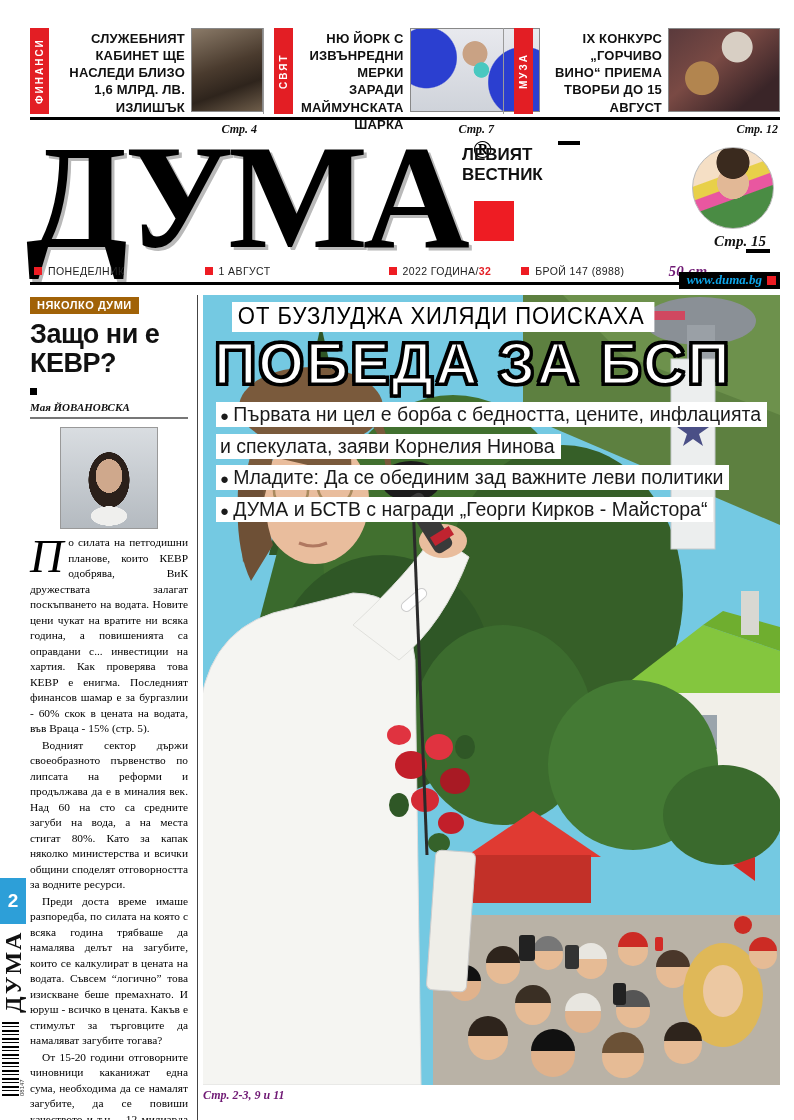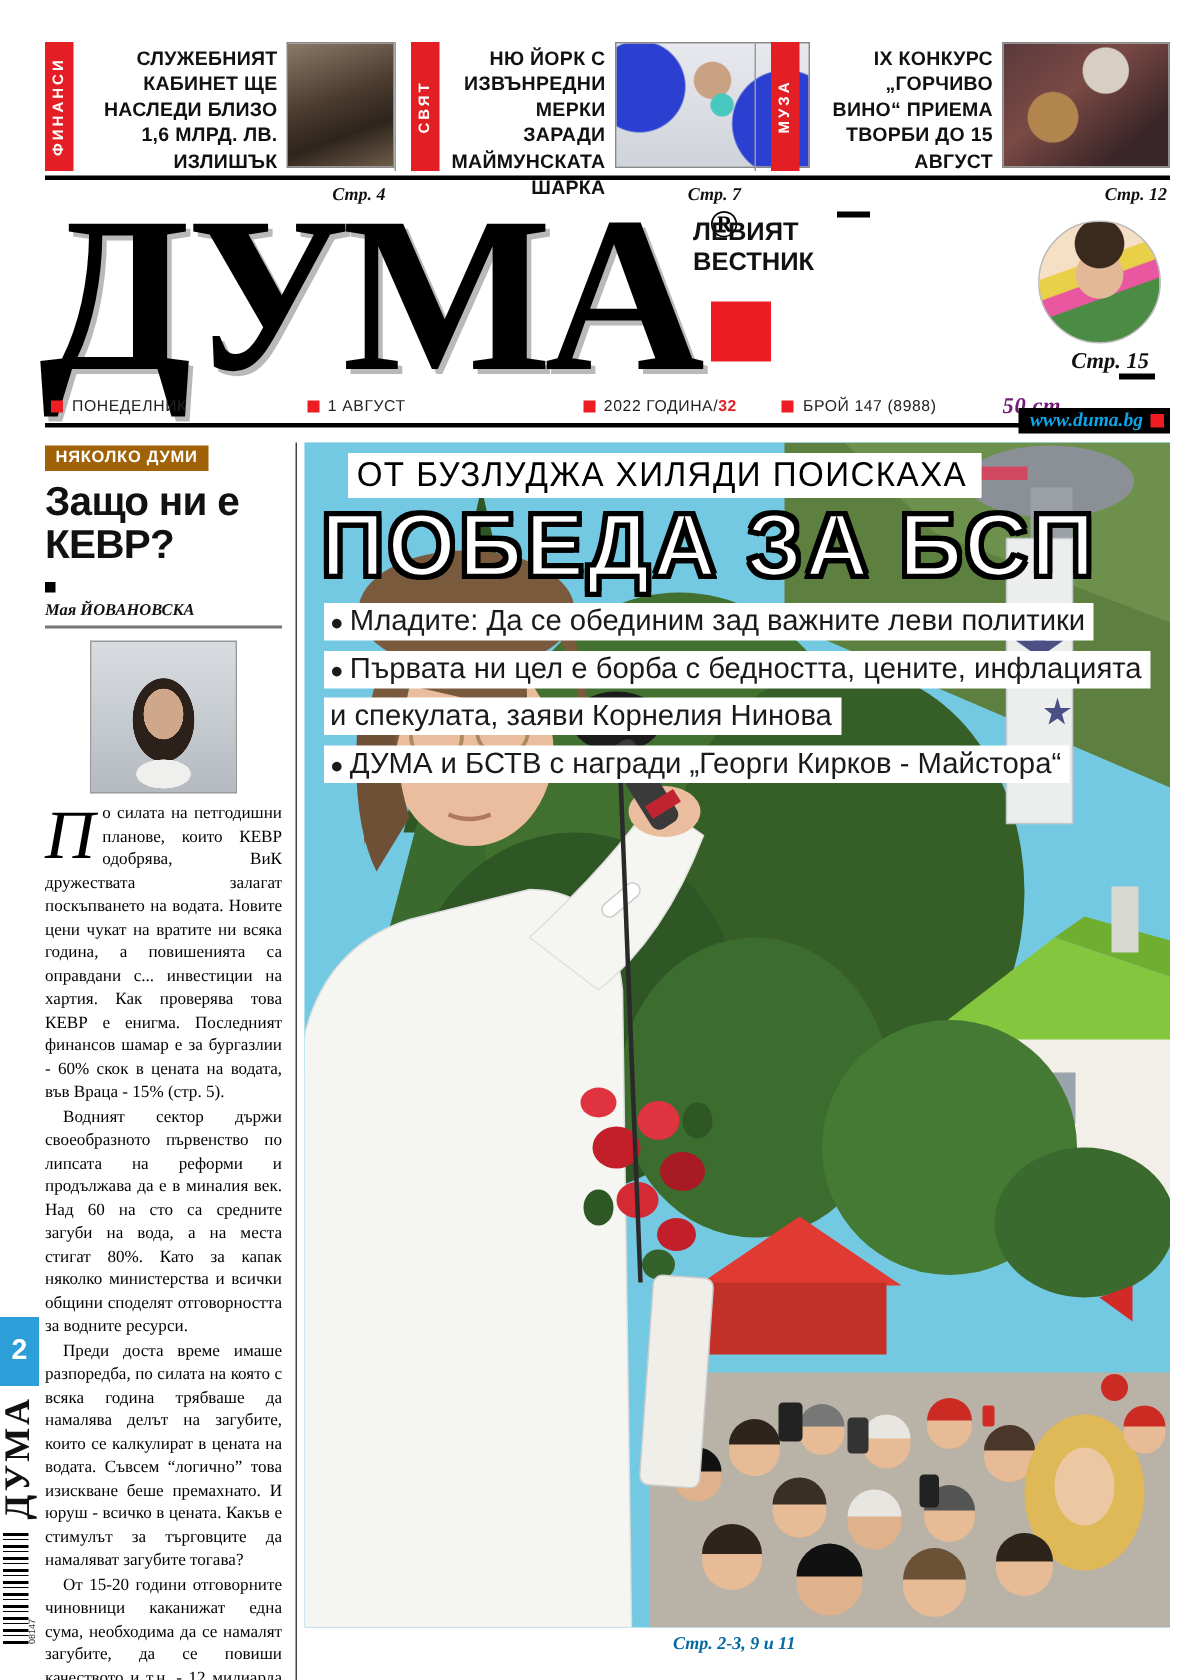--- a/index.html
+++ b/index.html
@@ -141,22 +141,22 @@
     text-shadow:2px 2px 0 #000, -2px -2px 0 #000, 2px -2px 0 #000, -2px 2px 0 #000;
     transform:scaleX(0.98); transform-origin:left;
   }
   .bullets { position:absolute; left:13px; top:104px; width:548px; font-size:19.5px;
     line-height:1.62; color:#1a1a1a; }
   .bullet-line { background:#fff; padding:1px 6px 2px 4px;
     -webkit-box-decoration-break:clone; box-decoration-break:clone; }
   .bullet-line::before { content:"● "; font-size:15px; }
   .bullets .b { display:block; margin-bottom:0; }
   .bullets .b span { display:inline; }
-  .photo-pageref { text-align:center; font-family:"Liberation Serif", serif;
-    font-style:italic; font-weight:bold; font-size:12px; color:#0369a1;
+  .photo-pageref { text-align:left; font-family:"Liberation Serif", serif;
+    font-style:italic; font-weight:bold; font-size:12px; color:#701a75;
     margin-top:3px; padding-right:4px; }
 
   
   .spine-pagebox { position:absolute; left:0; top:878px; width:26px; height:46px;
     background:#2d9fd8; color:#fff; font-weight:bold; font-size:19px;
     display:flex; align-items:center; justify-content:center; }
   .spine-title { position:absolute; left:0; top:928px; width:26px; height:88px;
     writing-mode:vertical-rl; transform:rotate(180deg);
     font-family:"Liberation Serif", serif; font-weight:bold; font-size:24px;
     letter-spacing:2px; display:flex; align-items:center; justify-content:center; }
@@ -379,22 +379,22 @@
                 <ellipse cx="236" cy="548" rx="11" ry="10" fill="#35622a"></ellipse>
               </g>
               <rect x="228" y="556" width="40" height="140" rx="6" fill="#efeee8" stroke="#ccc" transform="rotate(4 248 626)"></rect>
               <line x1="210" y1="206" x2="224" y2="560" stroke="#2a2a2a" stroke-width="3"></line>
             </g>
           </svg>
 
           <div class="kicker-wrap"><span class="kicker">ОТ БУЗЛУДЖА ХИЛЯДИ ПОИСКАХА</span></div>
           <div class="headline">ПОБЕДА ЗА БСП</div>
           <div class="bullets">
+            <div class="b"><span class="bullet-line">Първата ни цел е борба с бедността, цените, инфлацията и спекулата, заяви Корнелия Нинова</span></div>
             <div class="b"><span class="bullet-line">Младите: Да се обединим зад важните леви политики</span></div>
-            <div class="b"><span class="bullet-line">Първата ни цел е борба с бедността, цените, инфлацията и спекулата, заяви Корнелия Нинова</span></div>
             <div class="b"><span class="bullet-line">ДУМА и БСТВ с награди „Георги Кирков - Майстора“</span></div>
           </div>
         </div>
         <div class="photo-pageref">Стр. 2-3, 9 и 11</div>
       </div>
     </div>
   </div>
 </div>
 
 </body></html>

